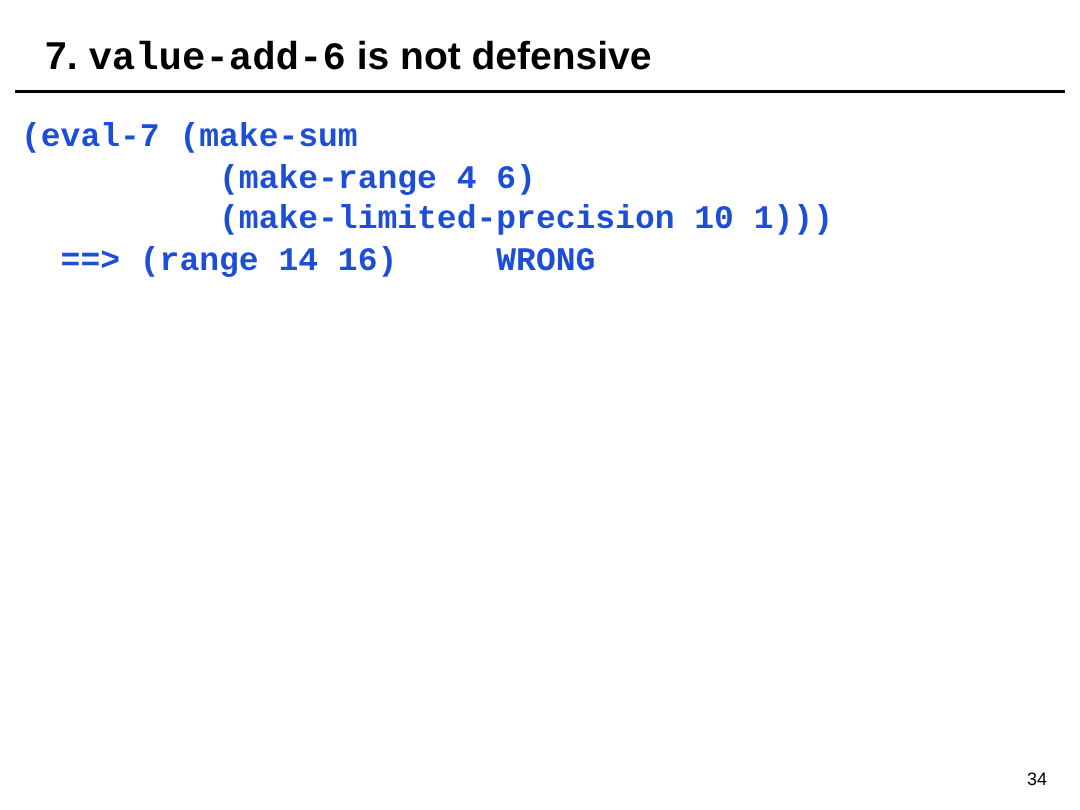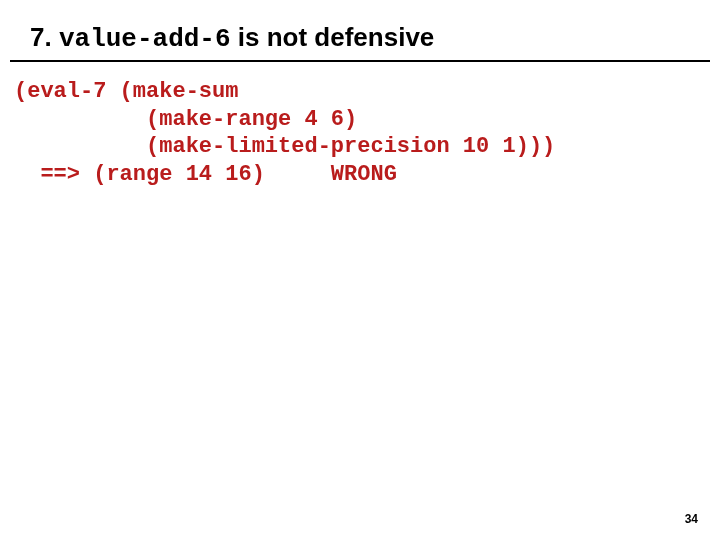--- a/index.html
+++ b/index.html
@@ -48,32 +48,31 @@
     height: 0;
     border-top: 2px solid #000;
   }
   .codeblock {
     position: absolute;
     top: 78px;
     left: 14px;
     font-family: "Courier New", Courier, monospace;
     font-size: 22px;
     font-weight: bold;
-    color: #b91c1c;
+    color: #1d4ed8;
     line-height: 1.25;
     white-space: pre;
   }
   .pagenum {
     position: absolute;
     bottom: 14px;
     right: 22px;
     font-size: 12px;
     color: #000;
     font-family: Arial, Helvetica, sans-serif;
-    font-weight: bold;
   }
 </style>
 </head>
 <body>
 
 <div class="slide">
 
   <div class="title">
     <span class="num">7.</span>
     <span class="code">value-add-6</span>

